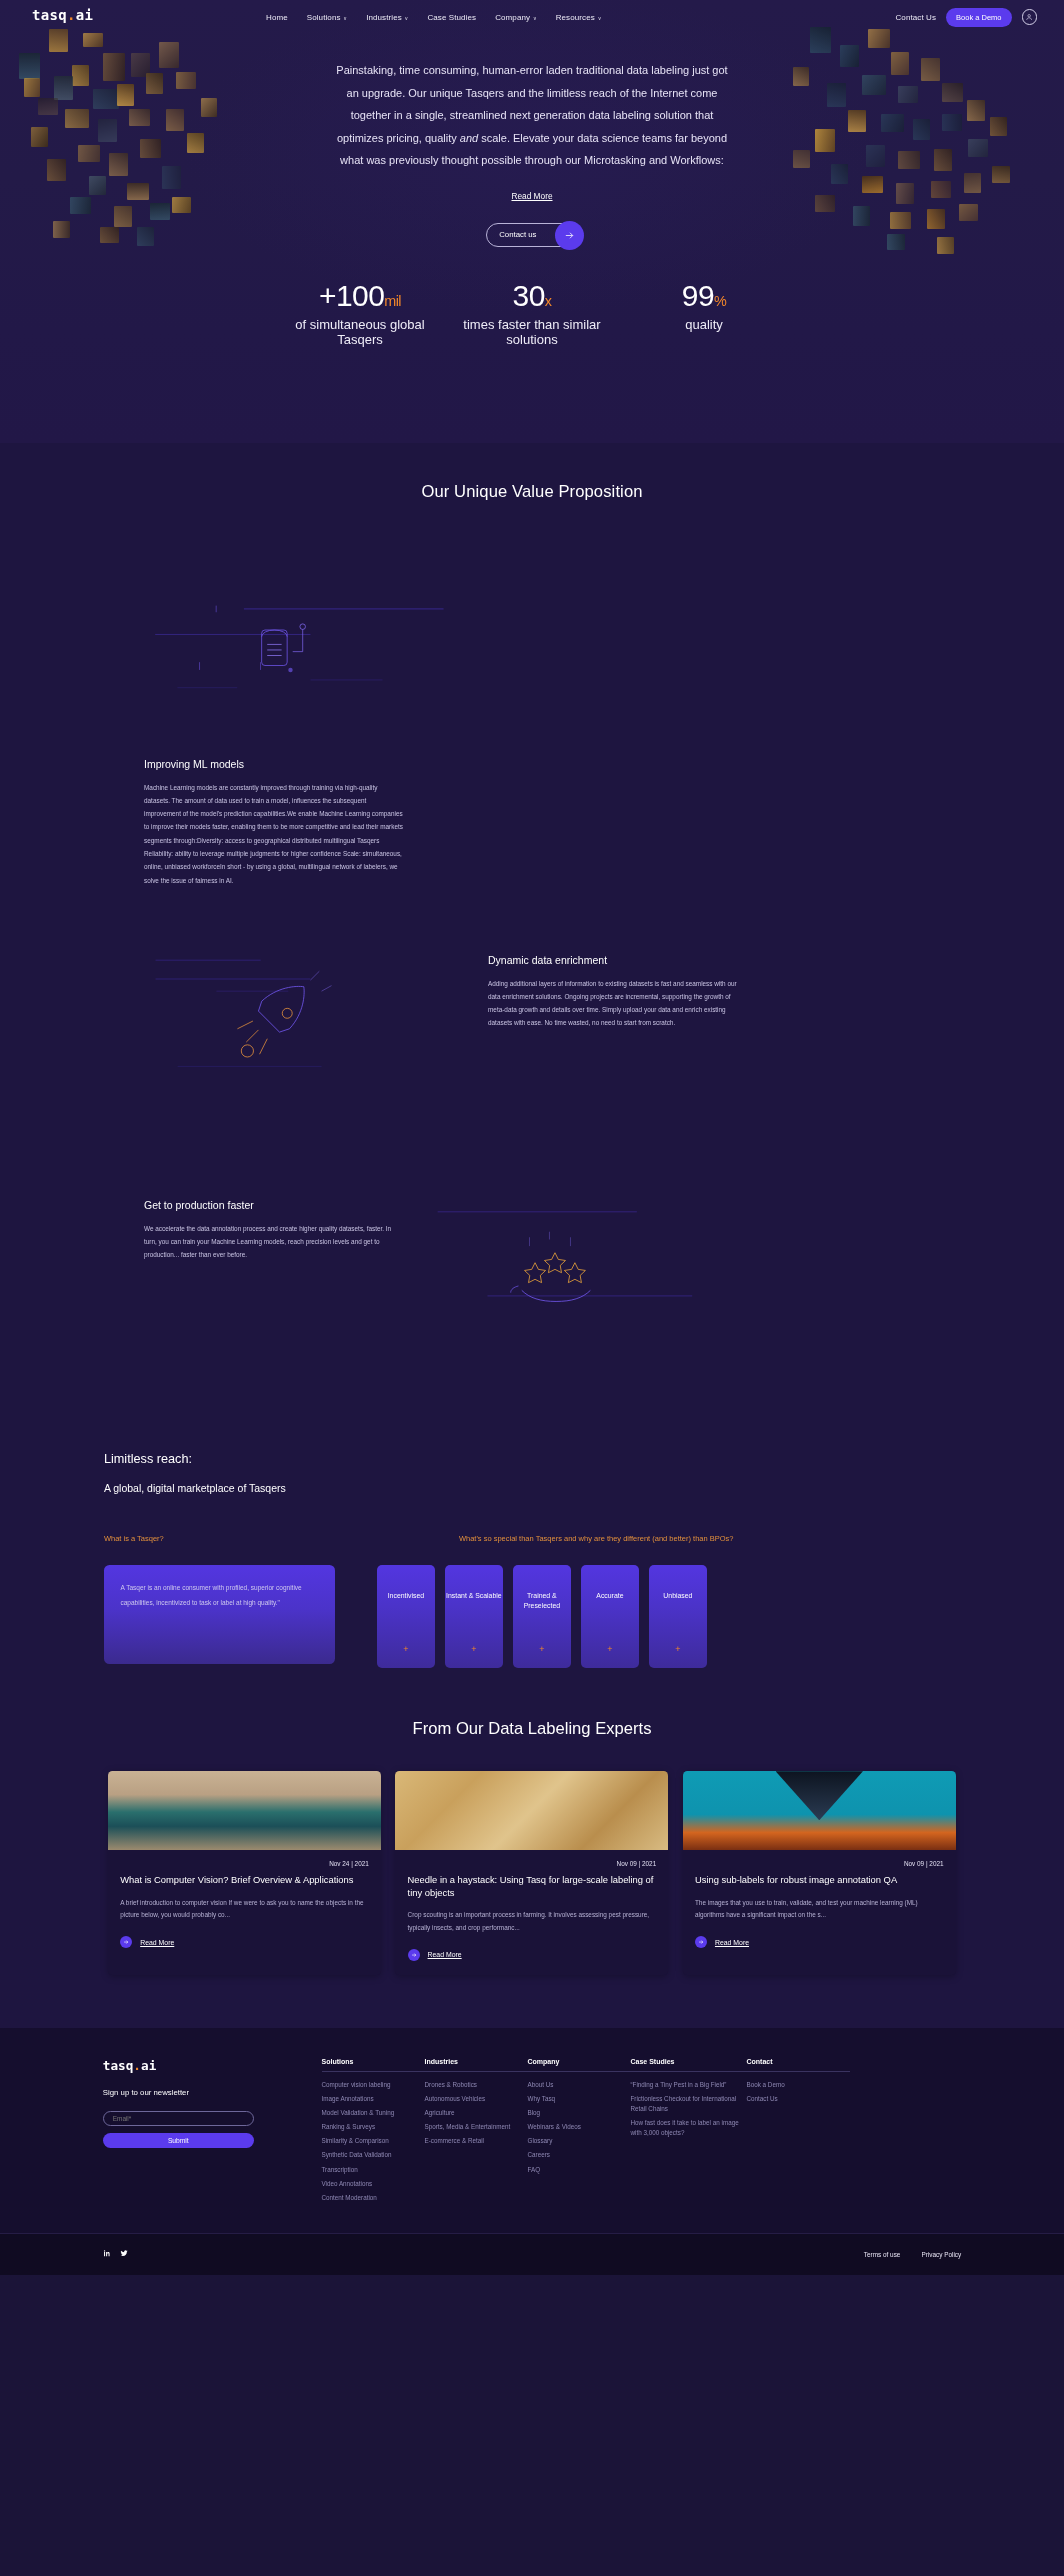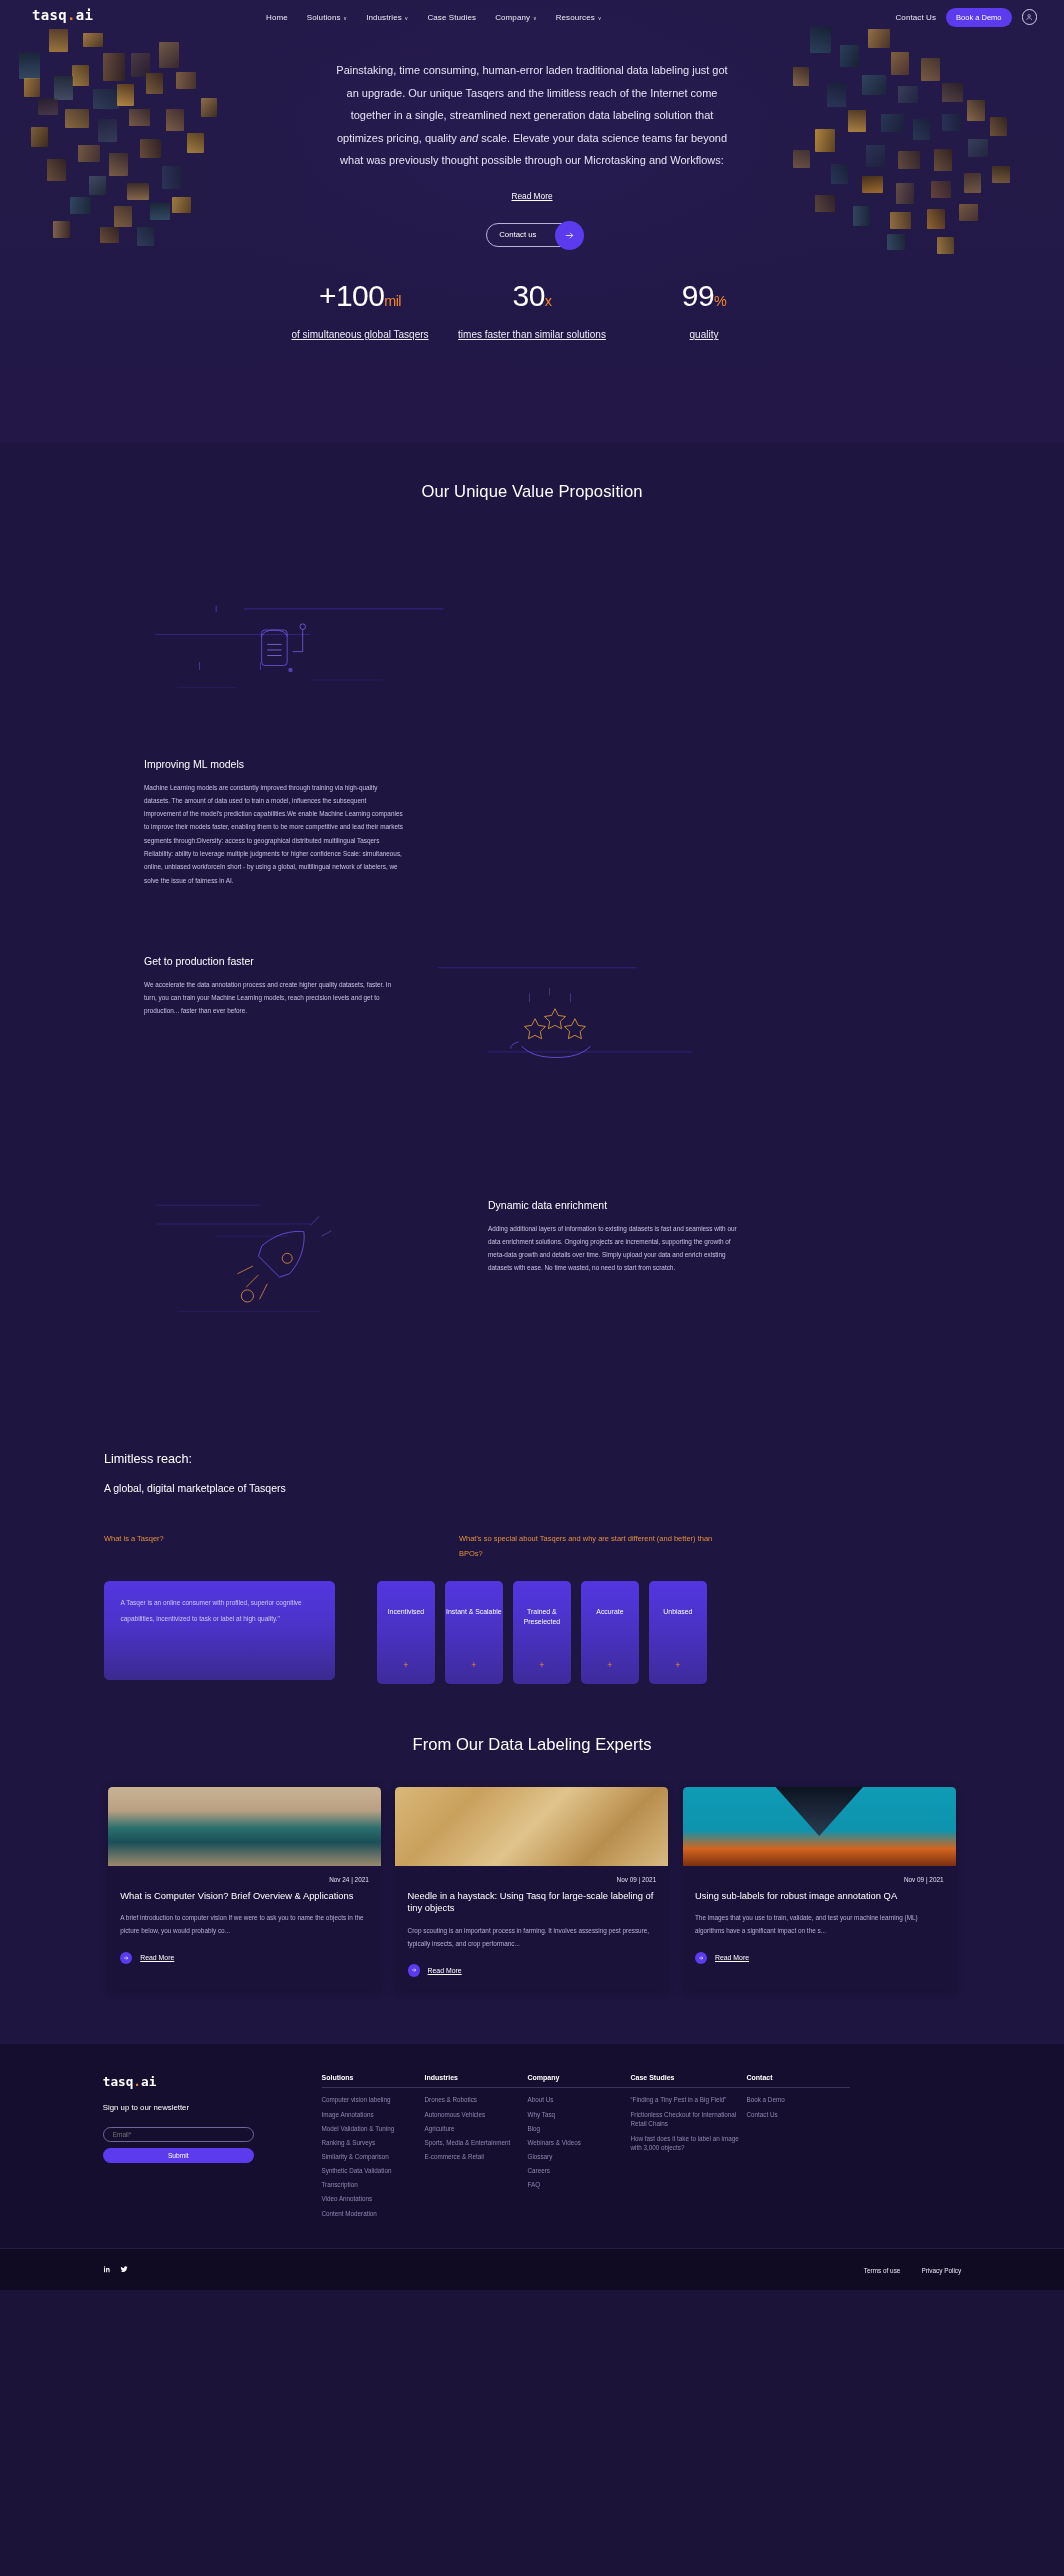--- a/index.html
+++ b/index.html
@@ -105,21 +105,21 @@
   .stats {
     position: relative; z-index: 20;
     display: flex; justify-content: center; gap: 0;
     margin-top: 34px;
   }
   .stat { width: 172px; text-align: center; }
   .stat-num {
     font-size: 30px; font-weight: 300; line-height: 1; letter-spacing: -0.6px;
   }
   .stat-unit { color: #f1862a; font-size: 14.4px; font-weight: 400; }
-  .stat-label { margin-top: 18px; font-size: 10px; color: #efedf8; text-decoration: underline; }
+  .stat-label { margin-top: 6px; font-size: 13px; color: #efedf8; }
 
   
   .section-uvp {
     background: #1e1540;
     padding: 39px 0 0;
     position: relative;
   }
   .uvp-title {
     text-align: center; font-size: 16.6px; font-weight: 400; letter-spacing: 0.1px;
   }
@@ -424,68 +424,68 @@
         <line x1="300" y1="200" x2="430" y2="200" stroke="#3c2ea6" stroke-width="1" opacity=".6"></line>
         <line x1="60" y1="214" x2="168" y2="214" stroke="#3c2ea6" stroke-width="1" opacity=".5"></line>
       </svg>
     </div>
     <div class="uvp-text">
       <h3 class="uvp-h">Improving ML models</h3>
       <p class="uvp-p">Machine Learning models are constantly improved through training via high-quality datasets. The amount of data used to train a model, influences the subsequent improvement of the model's prediction capabilities.We enable Machine Learning companies to improve their models faster, enabling them to be more competitive and lead their markets segments through:Diversity: access to geographical distributed multilingual Tasqers Reliability: ability to leverage multiple judgments for higher confidence Scale: simultaneous, online, unbiased workforceIn short - by using a global, multilingual network of labelers, we solve the issue of fairness in AI.</p>
     </div>
   </div>
 
-  <div class="uvp-row rev" style="margin-top:62px;">
-    <div class="uvp-art">
-      <svg width="344" height="166" viewBox="0 0 620 300" fill="none">
-        <line x1="60" y1="34" x2="420" y2="34" stroke="#4b35c9" stroke-width="1.1" opacity=".7"></line>
-        <line x1="150" y1="186" x2="520" y2="186" stroke="#4b35c9" stroke-width="1.1" opacity=".7"></line>
-        <path d="M236 126l6 12 13 2-9.5 9 2.3 13-11.8-6-11.8 6 2.3-13-9.5-9 13-2z" stroke="#f2a93a" stroke-width="1.4" fill="none"></path>
-        <path d="M272 108l6 12 13 2-9.5 9 2.3 13-11.8-6-11.8 6 2.3-13-9.5-9 13-2z" stroke="#f2a93a" stroke-width="1.4" fill="none"></path>
-        <path d="M308 126l6 12 13 2-9.5 9 2.3 13-11.8-6-11.8 6 2.3-13-9.5-9 13-2z" stroke="#f2a93a" stroke-width="1.4" fill="none"></path>
-        <path d="M212 176c14 14 34 20 62 20s48-6 62-20" stroke="#6a52e0" stroke-width="1.6" fill="none"></path>
-        <path d="M206 168c-8 2-14 6-14 12" stroke="#6a52e0" stroke-width="1.4"></path>
-        <path d="M226 96v-16M262 84v-14M300 96v-16" stroke="#7d66ec" stroke-width="1.1" opacity=".65"></path>
-      </svg>
-    </div>
-    <div class="uvp-text">
-      <h3 class="uvp-h">Get to production faster</h3>
-      <p class="uvp-p">We accelerate the data annotation process and create higher quality datasets, faster. In turn, you can train your Machine Learning models, reach precision levels and get to production... faster than ever before.</p>
-    </div>
-  </div>
-
   <div class="uvp-row" style="margin-top:61px;">
     <div class="uvp-art">
       <svg width="344" height="166" viewBox="0 0 620 300" fill="none">
         <line x1="20" y1="22" x2="210" y2="22" stroke="#4b35c9" stroke-width="1.1" opacity=".6"></line>
         <line x1="20" y1="56" x2="300" y2="56" stroke="#4b35c9" stroke-width="1.1" opacity=".6"></line>
         <line x1="130" y1="78" x2="260" y2="78" stroke="#4b35c9" stroke-width="1" opacity=".45"></line>
         <path d="M212 96c28-26 62-28 76-26 2 14 0 48-26 76l-18 6-38-38z" stroke="#6a52e0" stroke-width="1.6" fill="none"></path>
         <circle cx="258" cy="118" r="9" stroke="#e2903c" stroke-width="1.5" fill="none"></circle>
         <path d="M206 148l-22 22M196 132l-28 14M222 164l-14 28" stroke="#e2903c" stroke-width="1.4"></path>
         <circle cx="186" cy="186" r="11" stroke="#e2903c" stroke-width="1.5" fill="none"></circle>
         <path d="M300 58l16-16M320 78l18-10" stroke="#7d66ec" stroke-width="1.2" opacity=".7"></path>
         <line x1="60" y1="214" x2="320" y2="214" stroke="#3c2ea6" stroke-width="1" opacity=".5"></line>
       </svg>
     </div>
     <div class="uvp-text">
       <h3 class="uvp-h">Dynamic data enrichment</h3>
       <p class="uvp-p">Adding additional layers of information to existing datasets is fast and seamless with our data enrichment solutions. Ongoing projects are incremental, supporting the growth of meta-data growth and details over time. Simply upload your data and enrich existing datasets with ease. No time wasted, no need to start from scratch.</p>
     </div>
   </div>
+
+  <div class="uvp-row rev" style="margin-top:62px;">
+    <div class="uvp-art">
+      <svg width="344" height="166" viewBox="0 0 620 300" fill="none">
+        <line x1="60" y1="34" x2="420" y2="34" stroke="#4b35c9" stroke-width="1.1" opacity=".7"></line>
+        <line x1="150" y1="186" x2="520" y2="186" stroke="#4b35c9" stroke-width="1.1" opacity=".7"></line>
+        <path d="M236 126l6 12 13 2-9.5 9 2.3 13-11.8-6-11.8 6 2.3-13-9.5-9 13-2z" stroke="#f2a93a" stroke-width="1.4" fill="none"></path>
+        <path d="M272 108l6 12 13 2-9.5 9 2.3 13-11.8-6-11.8 6 2.3-13-9.5-9 13-2z" stroke="#f2a93a" stroke-width="1.4" fill="none"></path>
+        <path d="M308 126l6 12 13 2-9.5 9 2.3 13-11.8-6-11.8 6 2.3-13-9.5-9 13-2z" stroke="#f2a93a" stroke-width="1.4" fill="none"></path>
+        <path d="M212 176c14 14 34 20 62 20s48-6 62-20" stroke="#6a52e0" stroke-width="1.6" fill="none"></path>
+        <path d="M206 168c-8 2-14 6-14 12" stroke="#6a52e0" stroke-width="1.4"></path>
+        <path d="M226 96v-16M262 84v-14M300 96v-16" stroke="#7d66ec" stroke-width="1.1" opacity=".65"></path>
+      </svg>
+    </div>
+    <div class="uvp-text">
+      <h3 class="uvp-h">Get to production faster</h3>
+      <p class="uvp-p">We accelerate the data annotation process and create higher quality datasets, faster. In turn, you can train your Machine Learning models, reach precision levels and get to production... faster than ever before.</p>
+    </div>
+  </div>
 </section>
 
 <section class="limitless">
   <div class="lim-wrap">
     <h2 class="lim-h1">Limitless reach:</h2>
     <h3 class="lim-h2">A global, digital marketplace of Tasqers</h3>
 
     <div class="lim-qrow">
       <div class="lim-q q1">What is a Tasqer?</div>
-      <div class="lim-q q2">What's so special about Tasqers and why are start different (and better) than BPOs?</div>
+      <div class="lim-q q2">What's so special than Tasqers and why are they different (and better) than BPOs?</div>
     </div>
 
     <div class="cards-row">
       <div class="card-def">A Tasqer is an online consumer with profiled, superior cognitive capabilities, incentivized to task or label at high quality."</div>
       <div class="mini">
         <div class="mini-label">Incentivised</div>
         <div class="mini-plus">+</div>
       </div>
       <div class="mini">
         <div class="mini-label">Instant &amp; Scalable</div>

